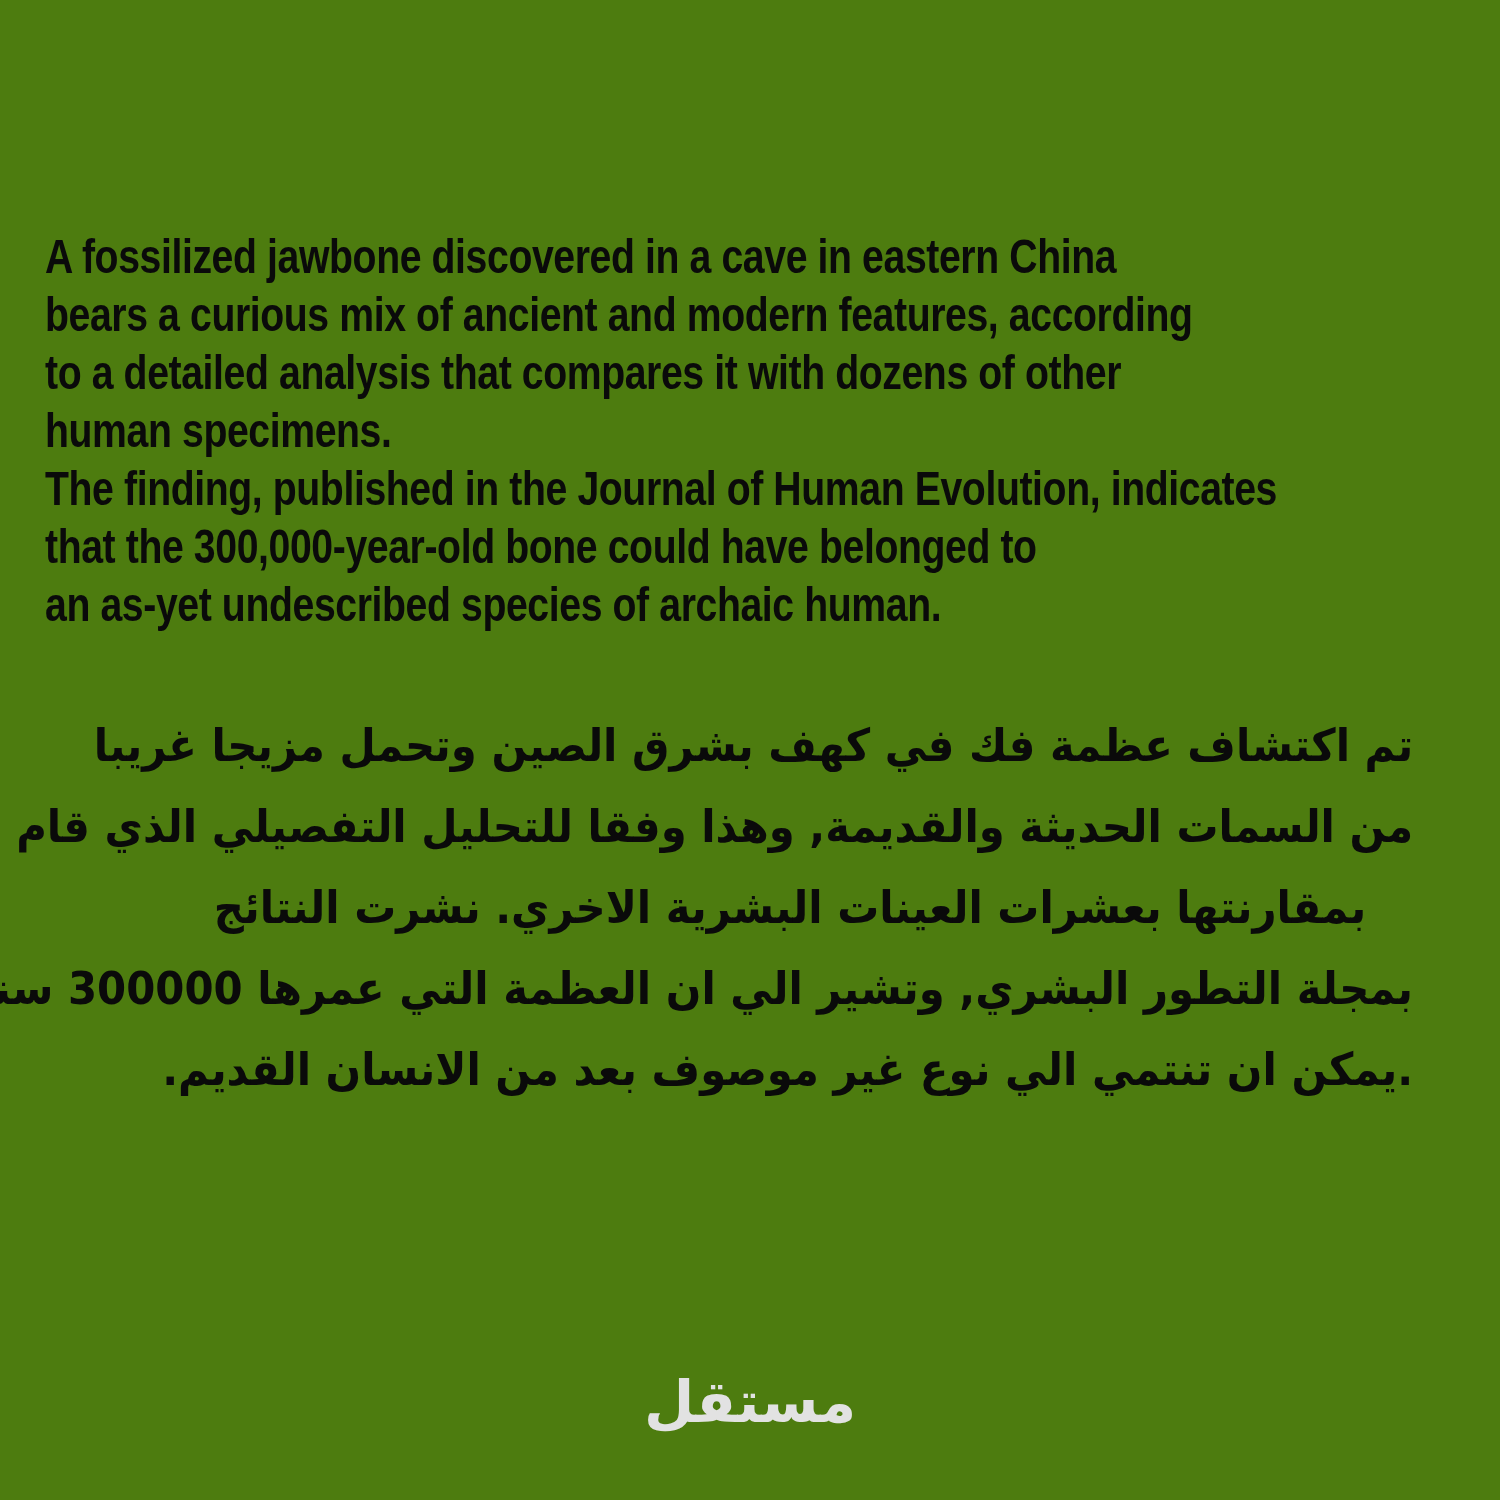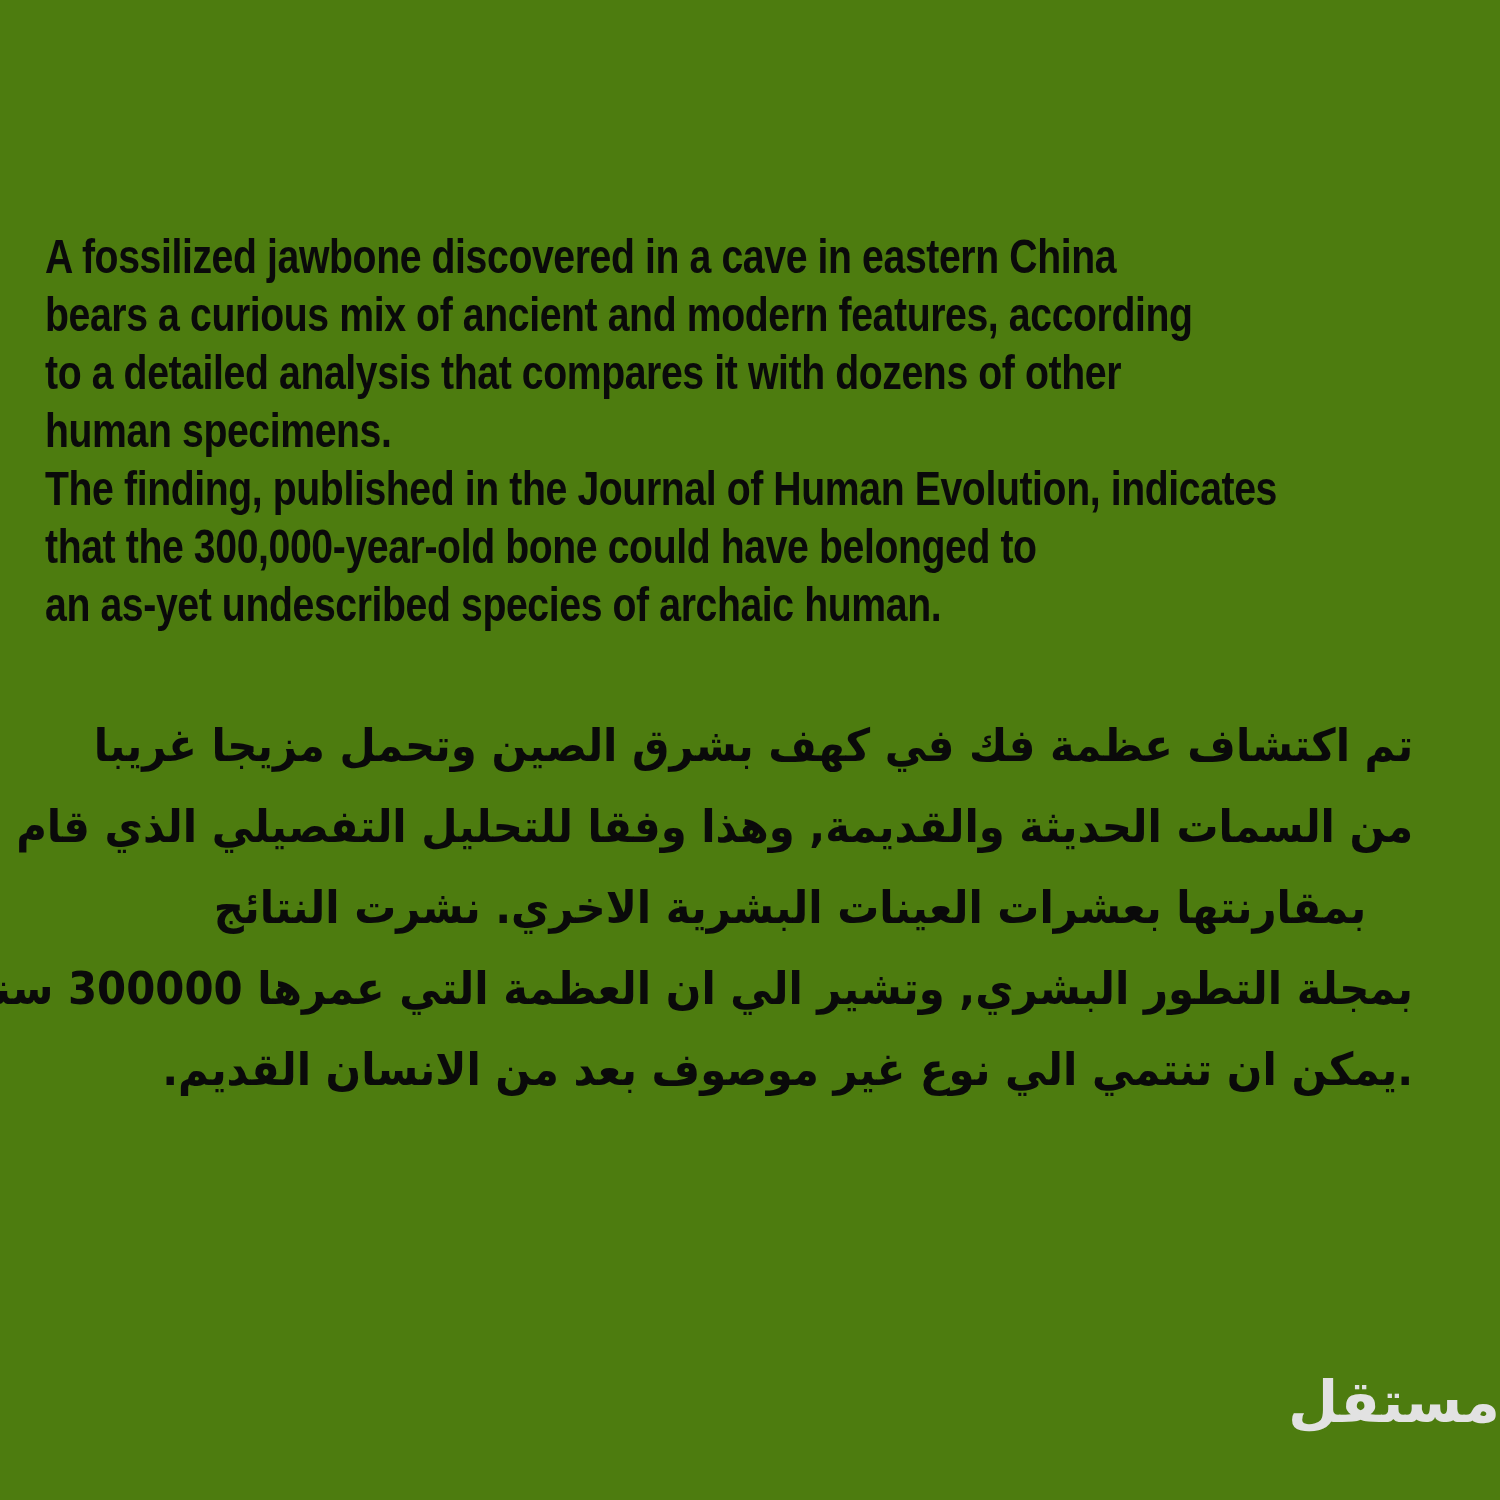--- a/index.html
+++ b/index.html
@@ -50,20 +50,21 @@
     font-size: 45px;
     line-height: 81px;
     white-space: nowrap;
   }
   
   .watermark {
     position: absolute;
     left: 0;
     right: 0;
     top: 1372px;
+    text-align: center;
     user-select: none;
   }
   .watermark-logo {
     font-family: "DejaVu Sans", sans-serif;
     font-weight: 700;
     font-size: 58px;
     line-height: 60px;
     direction: rtl;
   }
   .watermark-domain {

